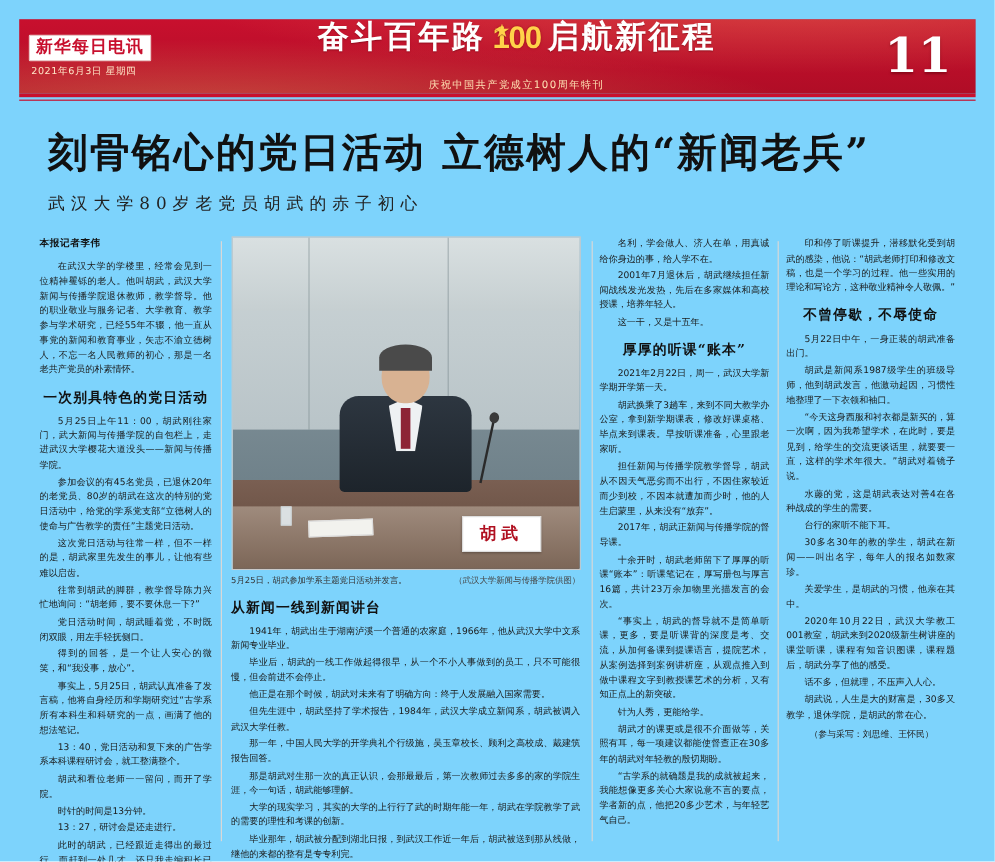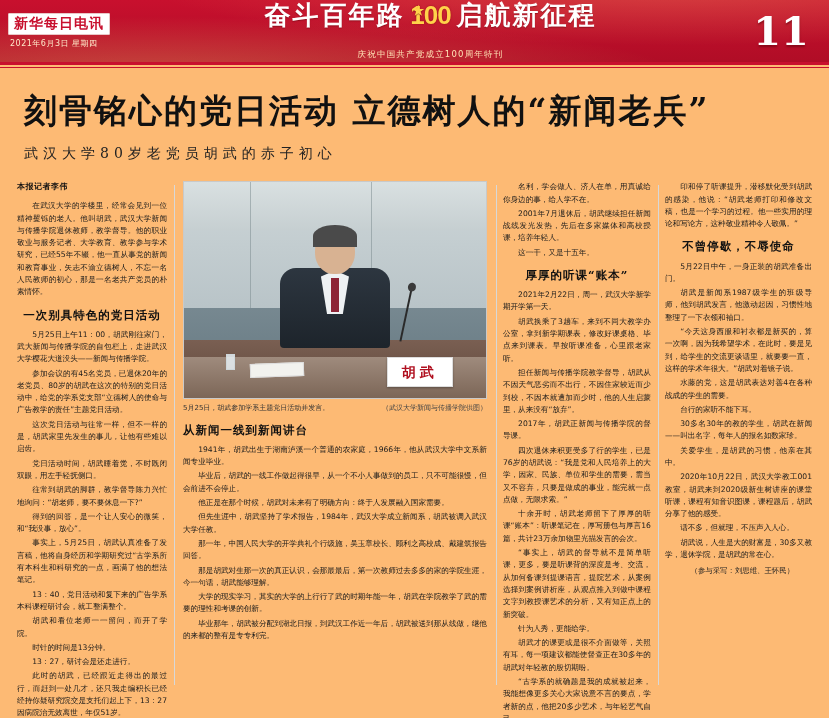--- a/index.html
+++ b/index.html
@@ -2,21 +2,21 @@
 <html><head>
 <meta charset="utf-8">
 <style>
   * { box-sizing: border-box; margin: 0; padding: 0; }
   html, body {
     width: 829px; height: 718px;
     background: #fff;
     font-family: "DejaVu Sans", "Liberation Sans", sans-serif;
     overflow: hidden;
   }
-  .page { position: relative; width: 829px; height: 718px; background: #fdba74; padding: 0; }
+  .page { position: relative; width: 829px; height: 718px; background: #7dd3fc; padding: 16px; }
 
   
   .masthead {
     position: relative;
     height: 62px;
     background: linear-gradient(180deg, #c8102e 0%, #b00d26 100%);
     display: flex; align-items: center;
     overflow: hidden;
   }
   .masthead::before {
@@ -142,21 +142,21 @@
     font-weight: 700; font-size: 11.5px; color: #111;
     text-align: center; letter-spacing: 1px;
     margin: 8px 0 6px 0; text-indent: 0;
     line-height: 1.4;
   }
   .sec-title.left { text-align: left; }
 
   
   .photo-block { margin-bottom: 6px; }
   .photo {
-    width: 100%; height: 218px;
+    width: 100%; height: 278px;
     position: relative; overflow: hidden;
     background: linear-gradient(180deg, #9aa7ad 0%, #7d8e96 45%, #63767f 100%);
     border: 1px solid #c9c9c9;
     text-decoration: underline;
   }
   .ph-wall {
     position: absolute; left: 0; top: 0; width: 100%; height: 58%;
     background: linear-gradient(180deg, #cdd6d8 0%, #b9c4c8 100%);
   }
   .ph-wall2 {
@@ -278,22 +278,22 @@
 
   <div class="body-wrap">
 
     <div class="col col1">
       <div class="byline">本报记者李伟</div>
       <p>在武汉大学的学楼里，经常会见到一位精神矍铄的老人。他叫胡武，武汉大学新闻与传播学院退休教师，教学督导。他的职业敬业与服务记者、大学教育、教学参与学术研究，已经55年不辍，他一直从事党的新闻和教育事业，矢志不渝立德树人，不忘一名人民教师的初心，那是一名老共产党员的朴素情怀。</p>
       <div class="sec-title">一次别具特色的党日活动</div>
       <p>5月25日上午11：00，胡武刚往家门，武大新闻与传播学院的自包栏上，走进武汉大学樱花大道没头——新闻与传播学院。</p>
       <p>参加会议的有45名党员，已退休20年的老党员、80岁的胡武在这次的特别的党日活动中，给党的学系党支部“立德树人的使命与广告教学的责任”主题党日活动。</p>
       <p>这次党日活动与往常一样，但不一样的是，胡武家里先发生的事儿，让他有些难以启齿。</p>
+      <p>往常到胡武的脚群，教学督导陈力兴忙地询问：“胡老师，要不要休息一下?”</p>
       <p>党日活动时间，胡武睡着觉，不时既闭双眼，用左手轻抚侧口。</p>
-      <p>往常到胡武的脚群，教学督导陈力兴忙地询问：“胡老师，要不要休息一下?”</p>
       <p>得到的回答，是一个让人安心的微笑，和“我没事，放心”。</p>
       <p>事实上，5月25日，胡武认真准备了发言稿，他将自身经历和学期研究过“古学系所有本科生和科研究的一点，画满了他的想法笔记。</p>
       <p>13：40，党日活动和复下来的广告学系本科课程研讨会，就工整满整个。</p>
       <p>胡武和看位老师一一留问，而开了学院。</p>
       <p>时针的时间是13分钟。</p>
       <p>13：27，研讨会是还走进行。</p>
       <p>此时的胡武，已经跟近走得出的最过行，而赶到一处几才，还只我走编积长已经经持你疑研究院交是支托们起上下，13：27 因病院治无效离世，年仅51岁。</p>
 
     </div>
 
@@ -337,21 +337,20 @@
 
     <div class="col col3">
       <p>名利，学会做人、济人在单，用真诚给你身边的事，给人学不在。</p>
       <p>2001年7月退休后，胡武继续担任新闻战线发光发热，先后在多家媒体和高校授课，培养年轻人。</p>
       <p>这一干，又是十五年。</p>
       <div class="sec-title">厚厚的听课“账本”</div>
       <p>2021年2月22日，周一，武汉大学新学期开学第一天。</p>
       <p>胡武换乘了3趟车，来到不同大教学办公室，拿到新学期课表，修改好课桌格、毕点来到课表。早按听课准备，心里跟老家听。</p>
       <p>担任新闻与传播学院教学督导，胡武从不因天气恶劣而不出行，不因住家较近而少到校，不因本就遭加而少时，他的人生启蒙里，从来没有“放弃”。</p>
       <p>2017年，胡武正新闻与传播学院的督导课。</p>
-      <p>四次退休来积更受多了行的学生，已是76岁的胡武说：“我是党和人民培养上的大学，因家、民族、单位和学生的需要，需当又不容弃，只要是做成的事业，能完就一点点做，无限求索。”</p>
       <p>十余开时，胡武老师留下了厚厚的听课“账本”：听课笔记在，厚写册包与厚言16篇，共计23万余加物里光描发言的会次。</p>
       <p>“事实上，胡武的督导就不是简单听课，更多，要是听课背的深度是考、交流，从加何备课到提课语言，提院艺术，从案例选择到案例讲析座，从观点推入到做中课程文字到教授课艺术的分析，又有知正点上的新突破。</p>
       <p>针为人秀，更能给学。</p>
       <p>胡武才的课更或是很不介面做等，关照有耳，每一项建议都能使督查正在30多年的胡武对年轻教的殷切期盼。</p>
       <p>“古学系的就确题是我的成就被起来，我能想像更多关心大家说意不言的要点，学者新的点，他把20多少艺术，与年轻艺气自己。</p>
 
     </div>
 
     <div class="col col4">
       <p>印和停了听课提升，潜移默化受到胡武的感染，他说：“胡武老师打印和修改文稿，也是一个学习的过程。他一些实用的理论和写论方，这种敬业精神令人敬佩。”</p>

